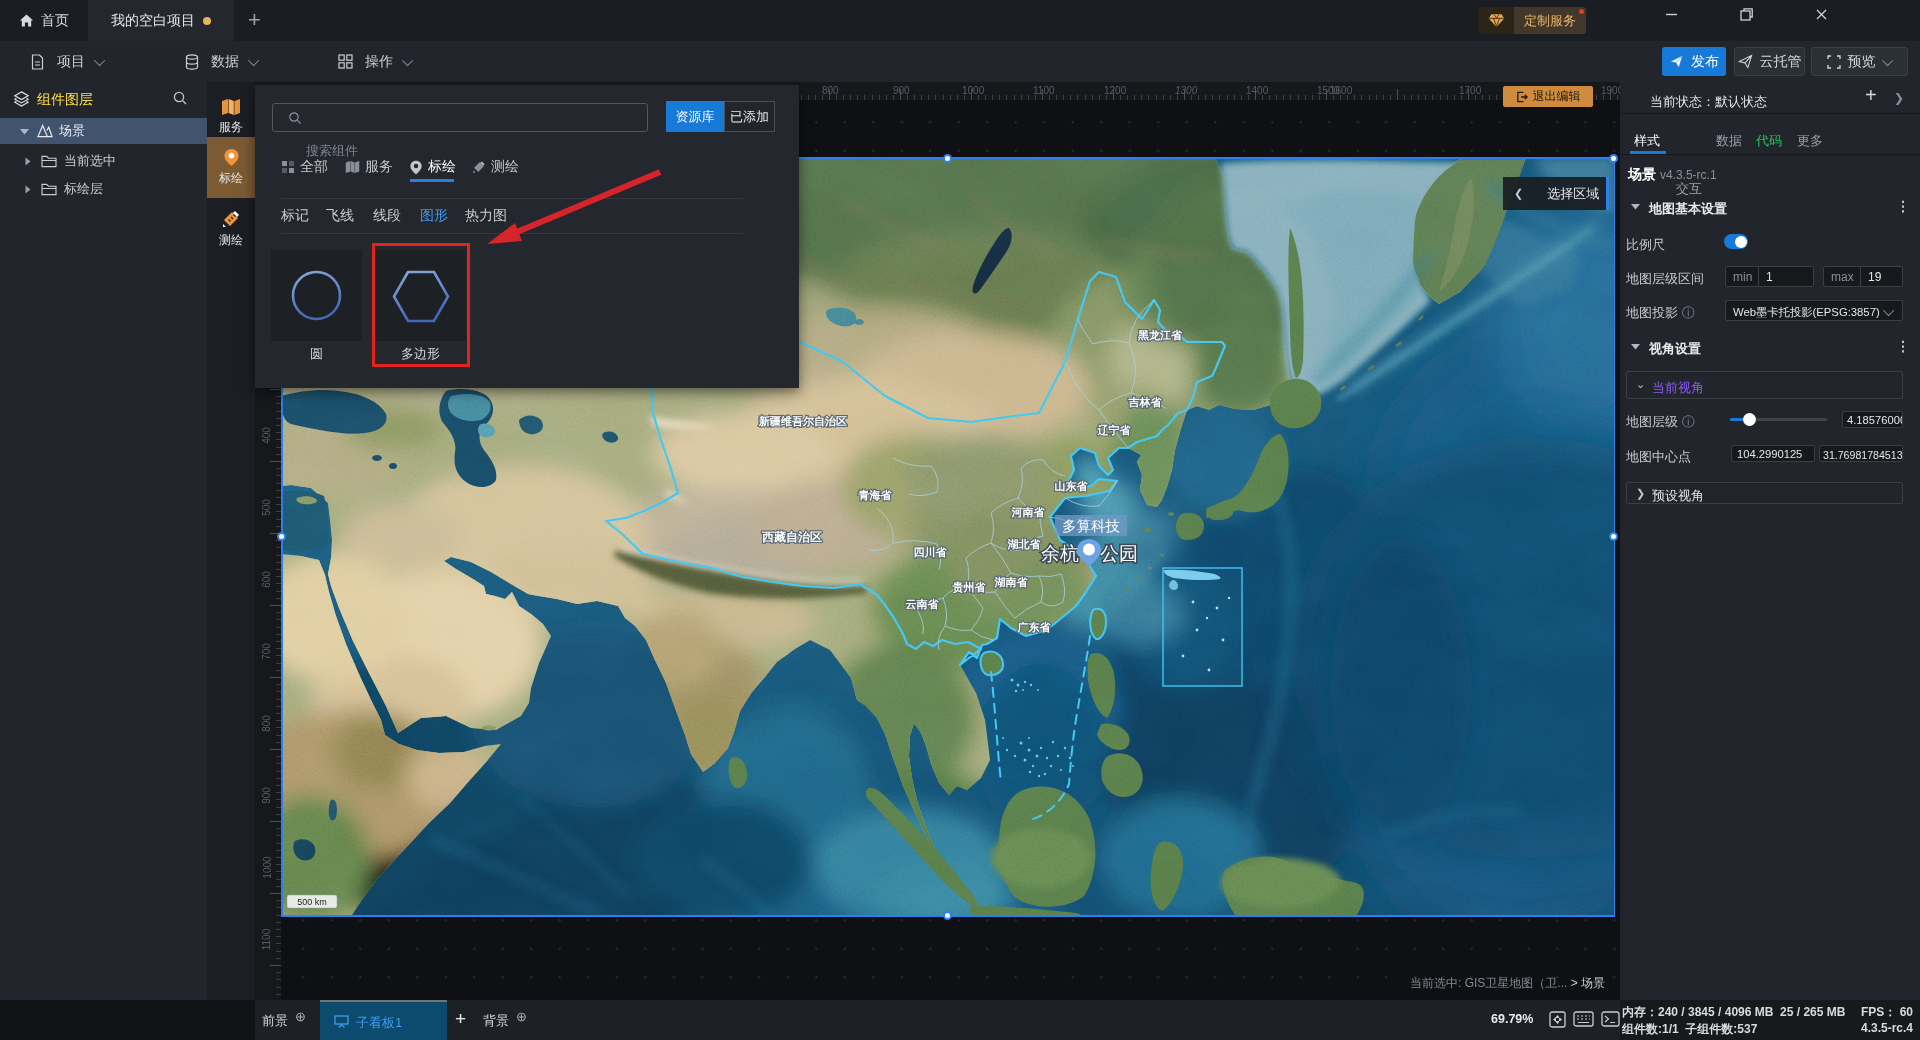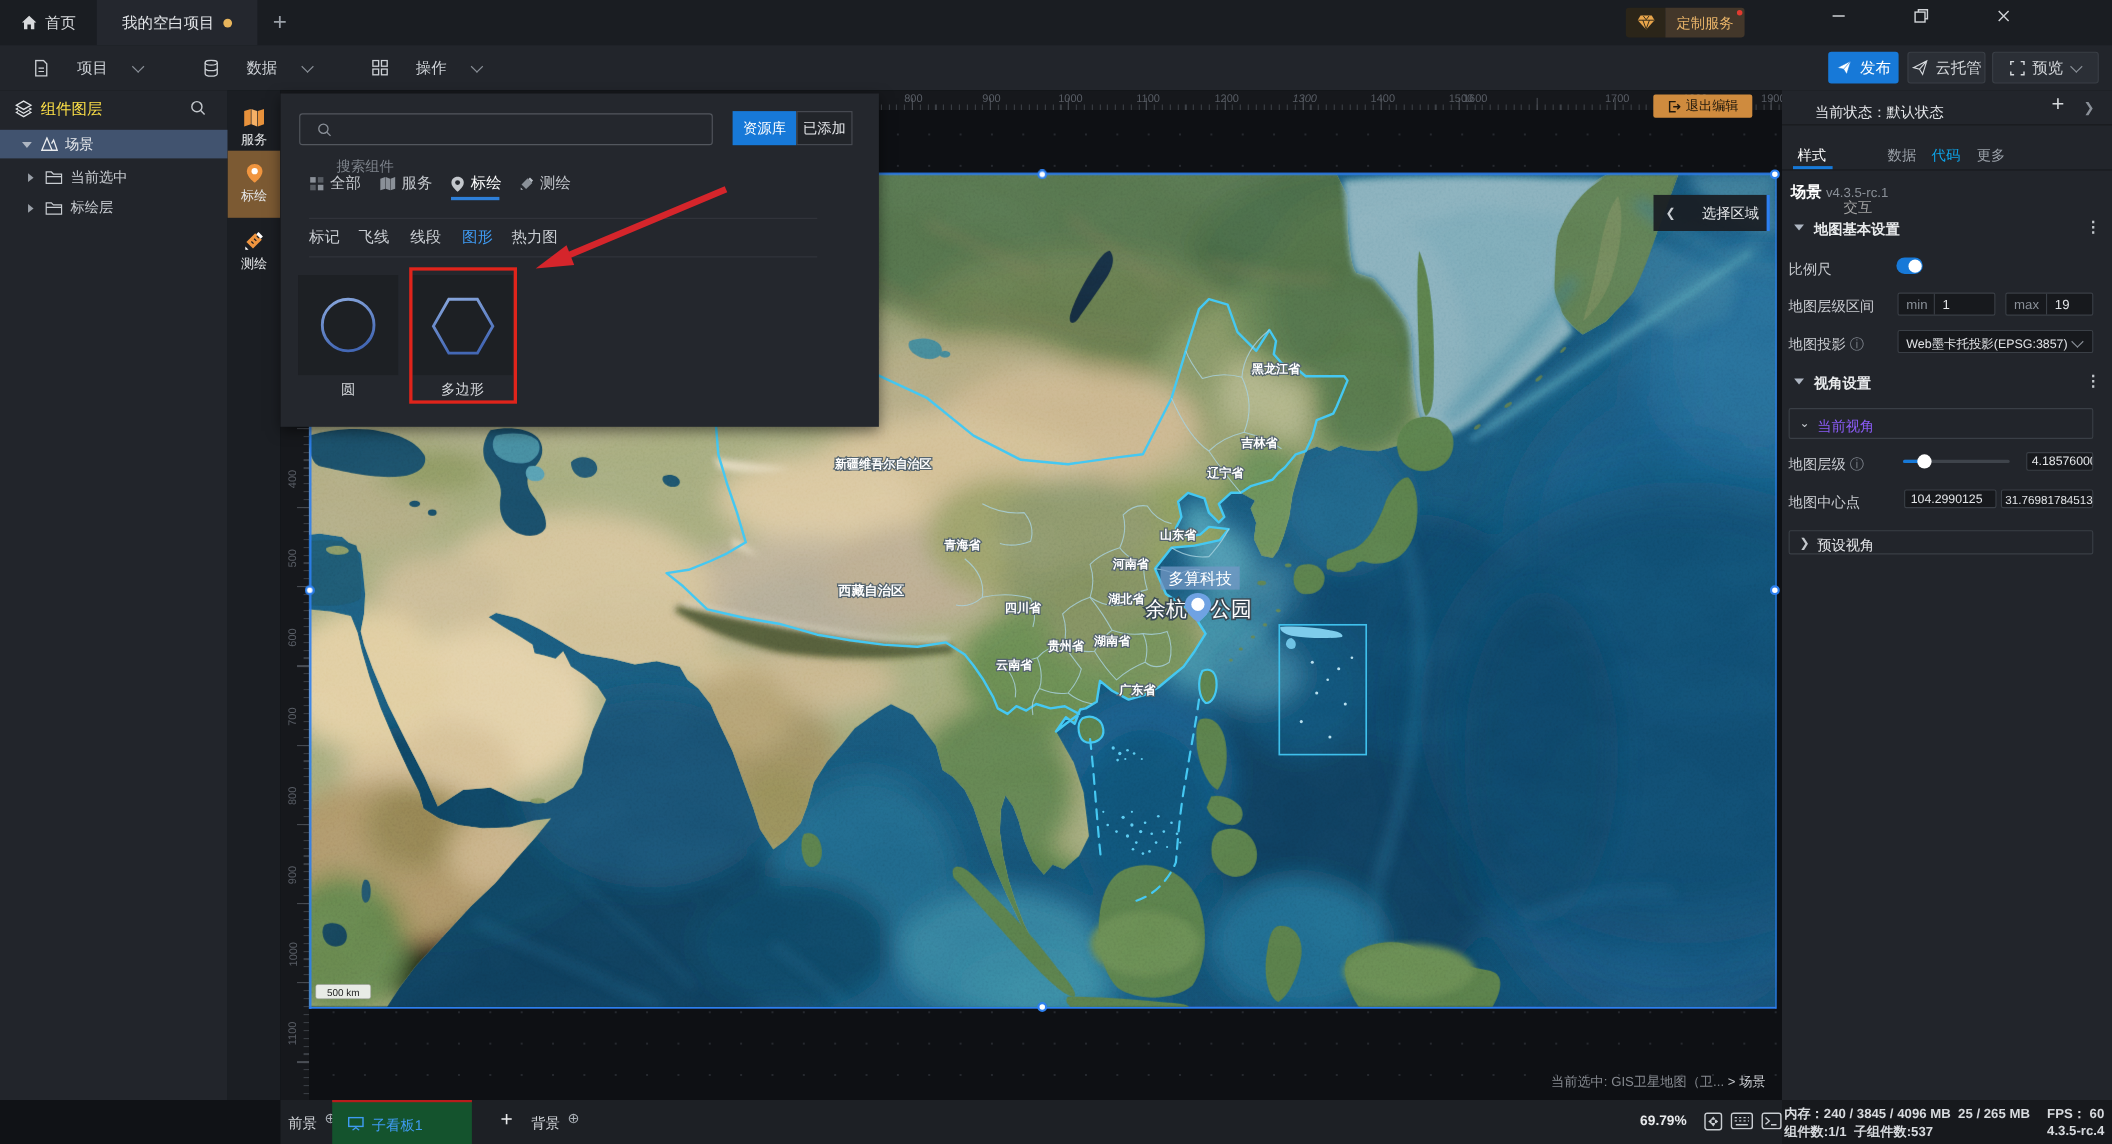--- a/index.html
+++ b/index.html
@@ -11,21 +11,21 @@
   #tab-proj { position:absolute; left:88px; top:0; width:146px; height:41px; background:#24272e; color:#e3e5e8; font-size:14px; display:flex; align-items:center; justify-content:center; gap:8px; }
   .tabdot { width:8px; height:8px; border-radius:50%; background:#e8b55c; }
   #tab-plus { position:absolute; left:248px; top:7px; color:#9aa0a8; font-size:22px; font-weight:300; }
   #custom-srv { position:absolute; left:1478px; top:7px; height:27px; display:flex; }
   #custom-srv .gem { width:36px; background:#2b2519; display:flex; align-items:center; justify-content:center; border-radius:3px 0 0 3px; }
   #custom-srv .txt { background:#43372a; color:#e9b469; font-size:13px; padding:0 10px; line-height:27px; border-radius:0 3px 3px 0; position:relative; }
   #custom-srv .txt i { position:absolute; right:2px; top:2px; width:5px; height:5px; background:#e23b30; border-radius:50%; }
   .winbtn { position:absolute; top:10px; color:#cfd2d6; font-size:16px; }
   
   #toolbar { position:absolute; left:0; top:41px; width:1920px; height:41px; background:#22252b; }
-  .tbitem { position:absolute; top:0; height:41px; display:flex; align-items:center; gap:25px; color:#ccd0d5; font-size:14px; }
+  .tbitem { position:absolute; top:0; height:41px; display:flex; align-items:center; gap:12px; color:#ccd0d5; font-size:14px; }
   .chev { width:8px; height:8px; border-left:1.5px solid #8a9098; border-bottom:1.5px solid #8a9098; transform:rotate(-45deg) translateY(-2px); }
   .tbbtn { position:absolute; top:6px; height:29px; border-radius:3px; display:flex; align-items:center; justify-content:center; gap:7px; font-size:14px; }
   
   #leftpanel { position:absolute; left:0; top:82px; width:207px; height:918px; background:#22252b; }
   #lp-head { position:absolute; left:0; top:0; width:207px; height:33px; color:#fde047; font-size:14px; }
   #row-scene { position:absolute; left:0; top:36px; width:207px; height:26px; background:#41536f; color:#e8eaed; font-size:13px; display:flex; align-items:center; }
   .trow { position:absolute; left:0; width:207px; height:26px; color:#c9cdd2; font-size:13px; display:flex; align-items:center; }
   
   #rail { position:absolute; left:207px; top:82px; width:48px; height:918px; background:#1b1e23; }
   .railitem { position:absolute; left:0; width:48px; height:54px; display:flex; flex-direction:column; align-items:center; justify-content:center; gap:3px; color:#e6e8ea; font-size:12px; }
@@ -712,21 +712,21 @@
 </div>
 <div id="rightpanel">
   <div style="position:absolute;left:30px;top:11px;color:#e3e5e8;font-size:13px;">当前状态：默认状态</div>
   <div style="position:absolute;left:245px;top:2px;color:#d5d8dc;font-size:20px;font-weight:300;">+</div>
   <div style="position:absolute;left:274px;top:9px;color:#8a9098;font-size:12px;">❯</div>
   <div style="position:absolute;left:0;top:31px;width:300px;height:1px;background:#17191d;"></div>
   <div style="position:absolute;left:14px;top:50px;color:#fff;font-size:13px;">样式</div>
   <div style="position:absolute;left:10px;top:69px;width:36px;height:3px;background:#1779d8;"></div>
   <div style="position:absolute;left:56px;top:50px;color:#a3a3a3;font-size:13px;margin-top:48px;">交互</div>
   <div style="position:absolute;left:96px;top:50px;color:#9aa0a8;font-size:13px;">数据</div>
-  <div style="position:absolute;left:136px;top:50px;color:#0ea5e9;font-size:13px;">代码</div>
+  <div style="position:absolute;left:136px;top:50px;color:#22c55e;font-size:13px;">代码</div>
   <div style="position:absolute;left:177px;top:50px;color:#9aa0a8;font-size:13px;">更多</div>
   <div style="position:absolute;left:0;top:72px;width:300px;height:1px;background:#17191d;"></div>
   <div style="position:absolute;left:8px;top:84px;color:#fff;font-size:14px;font-weight:bold;">场景 <span style="color:#8a9098;font-size:12px;font-weight:normal;">v4.3.5-rc.1</span></div>
   <svg style="position:absolute;left:11px;top:121px;" width="9" height="7" viewBox="0 0 9 7">
       <path d="M0 1 L9 1 L4.5 6.5 Z" fill="#aeb6c2"></path>
     </svg>
   <div style="position:absolute;left:29px;top:118px;color:#e8eaec;font-size:13px;font-weight:bold;">地图基本设置</div>
   <div style="position:absolute;left:276px;top:116px;color:#c3c7cc;font-size:14px;font-weight:bold;">⋮</div>
 
   <div style="position:absolute;left:6px;top:154px;color:#c9ccd1;font-size:13px;">比例尺</div>
@@ -780,21 +780,21 @@
   </div>
 
   <div style="position:absolute;left:6px;top:400px;width:277px;height:22px;border:1px solid #3a3f46;border-radius:2px;">
     <span style="position:absolute;left:9px;top:4px;color:#c3c7cc;font-size:11px;">❯</span>
     <span style="position:absolute;left:25px;top:4px;color:#e3e5e8;font-size:13px;">预设视角</span>
   </div>
 </div>
 <div id="bottombar">
   <div style="position:absolute;left:7px;top:12px;color:#d3d6da;font-size:13px;">前景</div>
   <div style="position:absolute;left:40px;top:9px;color:#aab0b7;font-size:13px;">⊕</div>
-  <div style="position:absolute;left:47px;top:0;width:127px;height:40px;background:#14532d;border-top:2px solid #b91c1c;">
+  <div style="position:absolute;left:65px;top:0;width:127px;height:40px;background:#0c4a6e;border-top:2px solid #737373;">
     <svg style="position:absolute;left:14px;top:13px;" width="15" height="13" viewBox="0 0 15 13">
         <rect x="1" y="1" width="13" height="8" fill="none" stroke="#3f9bf2" stroke-width="1.3"></rect>
         <path d="M7.5 9 V11 M4.5 12.5 L7.5 10 L10.5 12.5" stroke="#3f9bf2" stroke-width="1.2" fill="none"></path>
       </svg>
     <span style="position:absolute;left:36px;top:12px;color:#3f9bf2;font-size:13px;">子看板1</span>
   </div>
   <div style="position:absolute;left:200px;top:8px;color:#e8eaec;font-size:19px;font-weight:300;">+</div>
   <div style="position:absolute;left:228px;top:12px;color:#d3d6da;font-size:13px;">背景</div>
   <div style="position:absolute;left:261px;top:9px;color:#aab0b7;font-size:13px;">⊕</div>
   <span style="position:absolute;left:1236px;top:12px;color:#e8eaec;font-size:12.5px;font-weight:bold;">69.79%</span>

